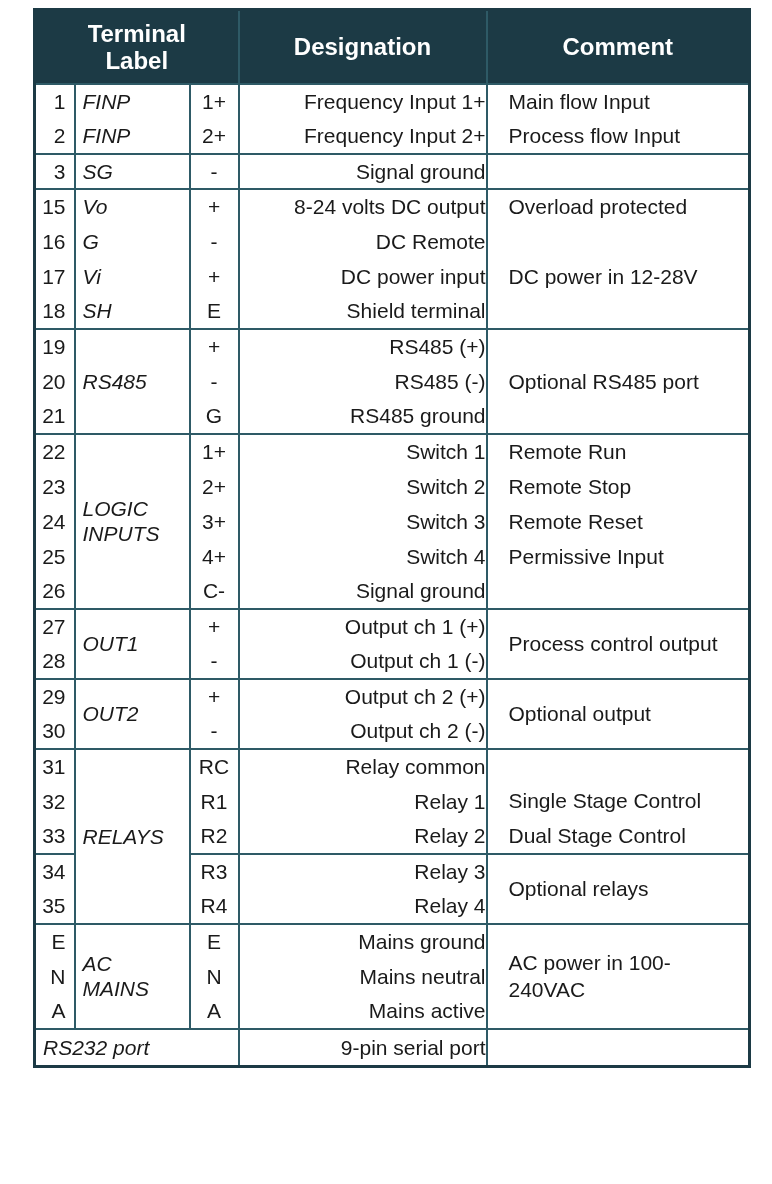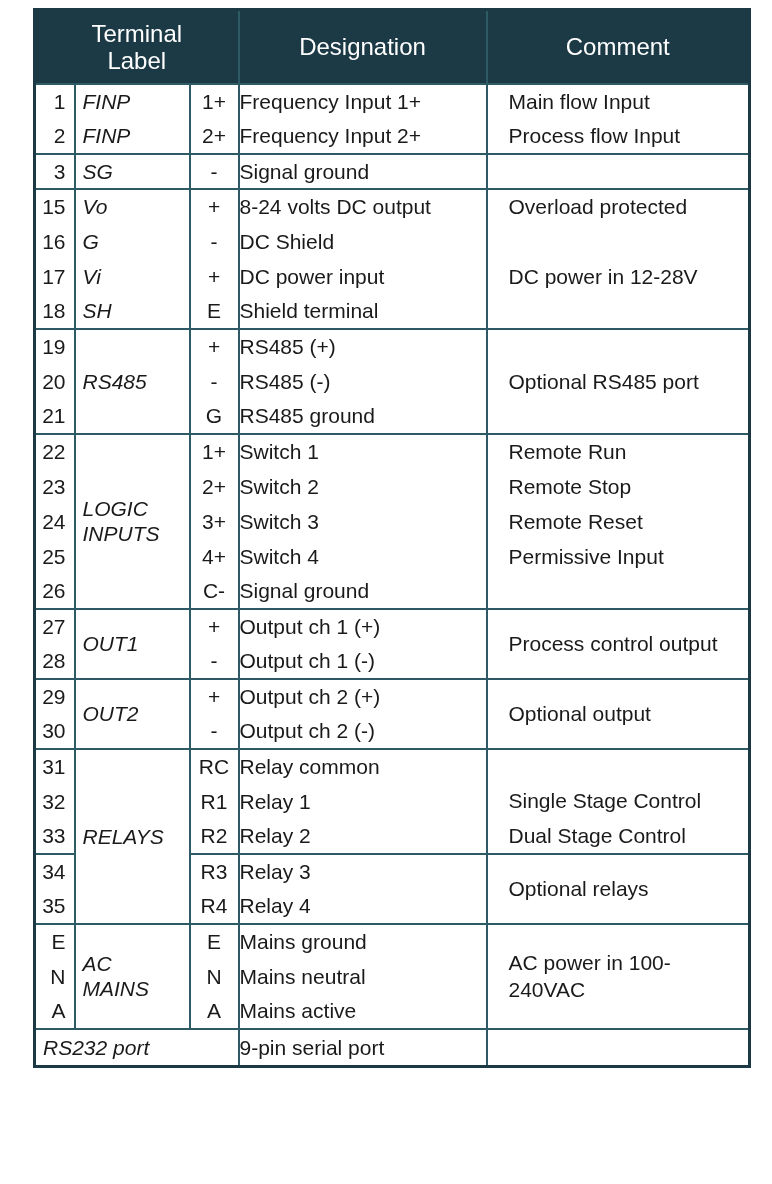--- a/index.html
+++ b/index.html
@@ -27,32 +27,32 @@
     table-layout:fixed;
     width:715px;
     border:3px solid var(--outer);
     font-size:21px;
   }
   tr{height:35px;}
   tr.hdr{height:74px;}
   tr.last{height:38px;margin-top:28px;}
   th{
     background:var(--hdrbg);color:#FFFFFF;
-    font-size:24px;font-weight:normal;text-align:center;
+    font-size:24px;font-weight:bold;text-align:center;
     padding:0;line-height:27px;
   }
   td{
     padding:0;vertical-align:middle;
     color:var(--txt);line-height:25px;
     white-space:nowrap;overflow:visible;
   }
   td.num{text-align:right;padding-right:8px;}
   td.lbl{text-align:left;padding-left:7px;white-space:normal;font-style:italic;}
   td.sgn{text-align:center;}
-  td.dsg{text-align:left;}
+  td.dsg{text-align:right;}
   td.cmt{text-align:left;padding-left:21px;white-space:normal;}
   .bl{border-left:2px solid var(--grid);}
   .gt{border-top:2px solid var(--grid);}
   .line{display:block;}
   td.relay-cmt{vertical-align:bottom;margin-top:22px;}
   td.relay-cmt .line{line-height:35px;}
   td.ac-cmt .line{line-height:27px;}
   th .line{line-height:27px;}
 </style>
 </head>
@@ -106,21 +106,21 @@
       <td class="num gt">15</td>
       <td class="lbl bl gt">Vo</td>
       <td class="sgn bl gt">+</td>
       <td class="dsg bl gt">8-24 volts DC output</td>
       <td class="cmt bl gt">Overload protected</td>
     </tr>
     <tr>
       <td class="num">16</td>
       <td class="lbl bl">G</td>
       <td class="sgn bl">-</td>
-      <td class="dsg bl">DC Shield</td>
+      <td class="dsg bl">DC Remote</td>
       <td class="cmt bl"></td>
     </tr>
     <tr>
       <td class="num">17</td>
       <td class="lbl bl">Vi</td>
       <td class="sgn bl">+</td>
       <td class="dsg bl">DC power input</td>
       <td class="cmt bl">DC power in 12-28V</td>
     </tr>
     <tr>

